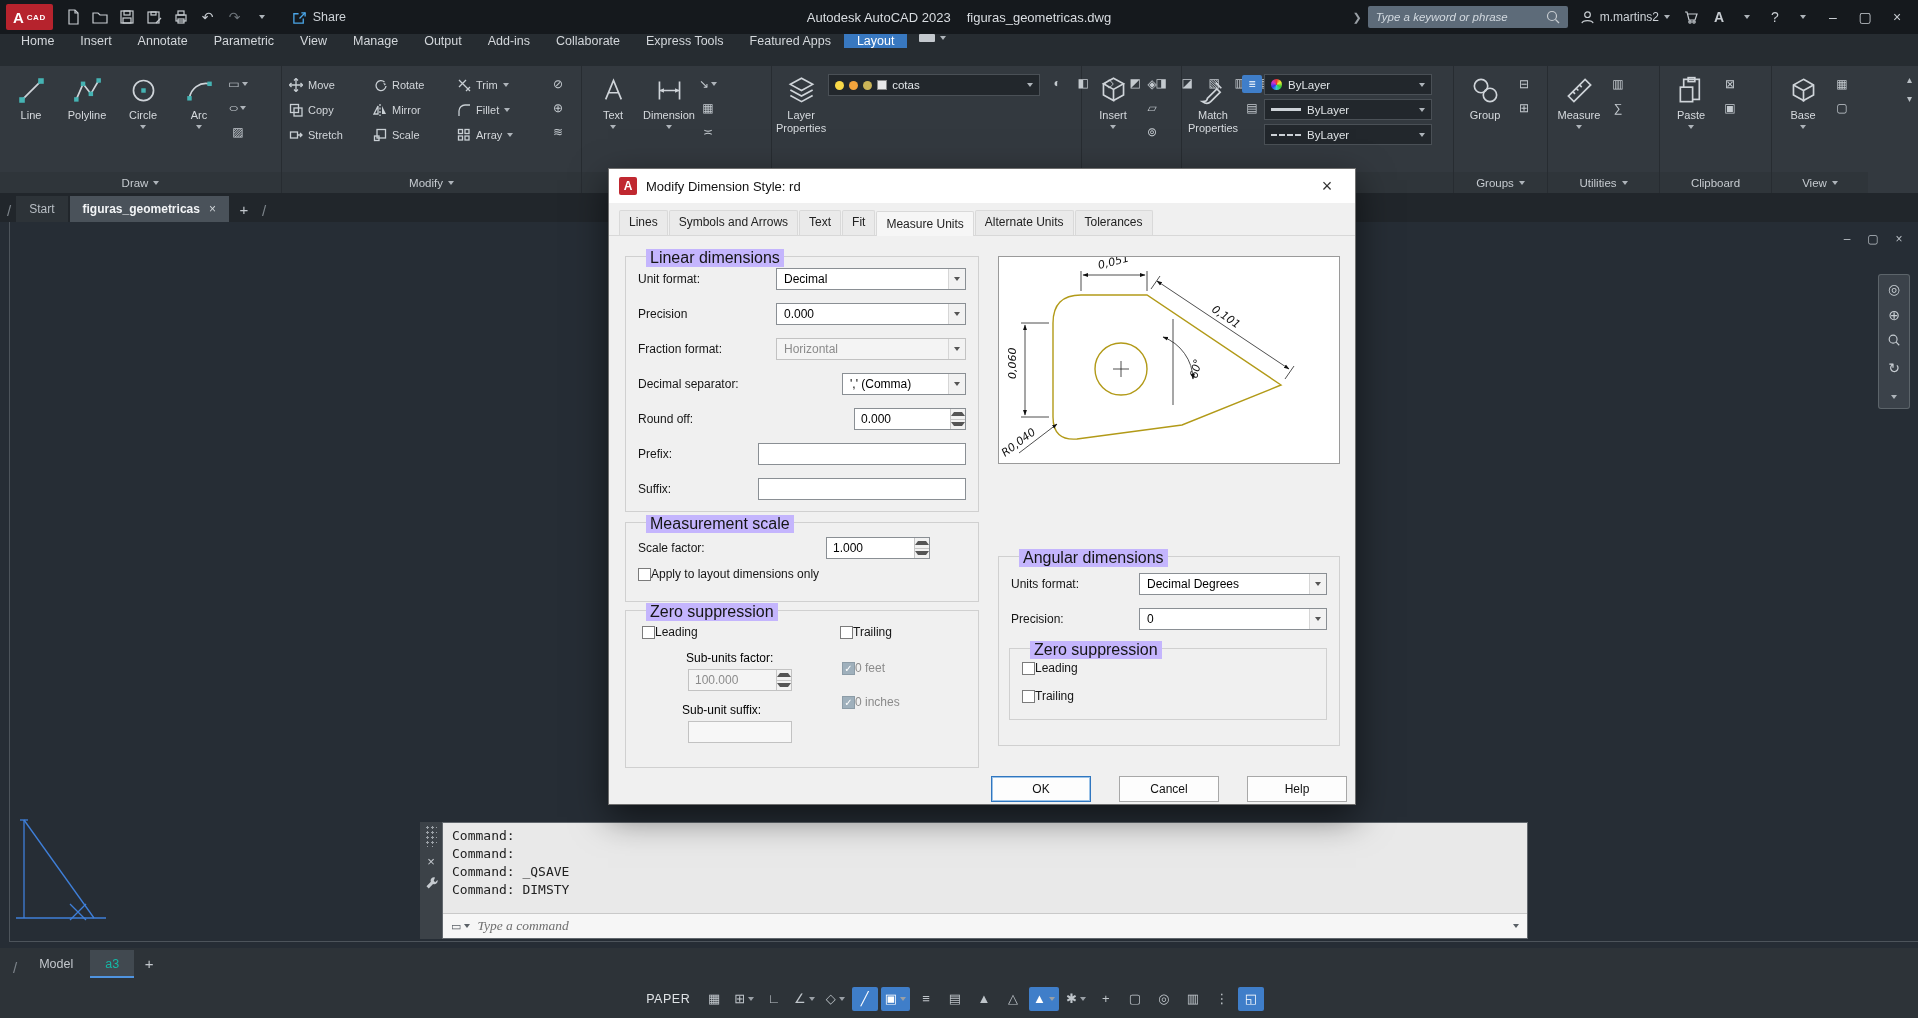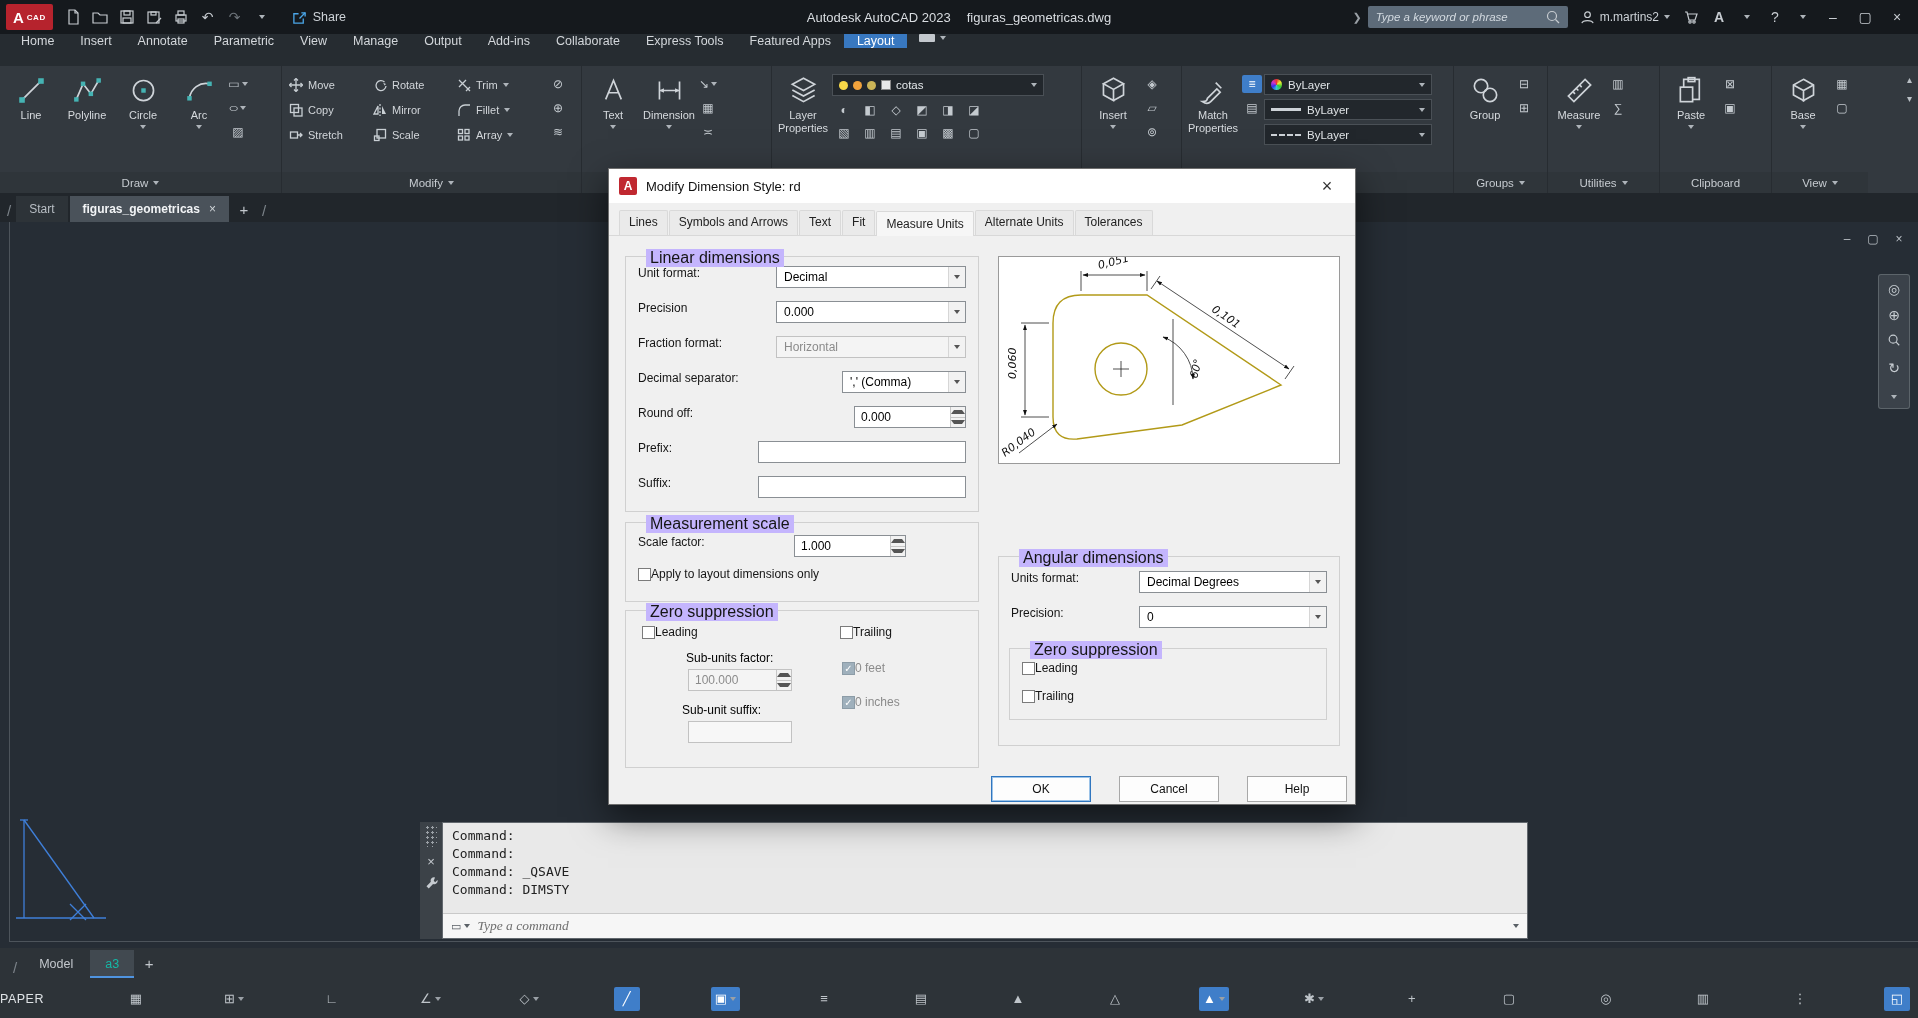--- a/index.html
+++ b/index.html
@@ -44,21 +44,21 @@
 .bigbtn .icon svg{width:29px;height:29px;stroke:#cfd4d9;fill:none;stroke-width:1.5}
 .pt{fill:#45b3b3;stroke:none}
 .blabel{font-size:11px;color:#d6dade;text-align:center;line-height:1.15}
 .mini-col{display:flex;flex-direction:column;gap:6px;padding-top:6px}
 .mini{min-width:20px;height:18px;display:inline-flex;align-items:center;justify-content:center;gap:2px;color:#c4cacf;font-size:12px}
 .mini.active{background:#3f7ec9;color:#fff;border-radius:2px}
 .ell{display:inline-block;transform:scaleX(1.45)}
 .mod-grid{display:grid;grid-template-columns:84px 84px 92px;align-content:start;padding-top:6px;row-gap:5px}
 .smallbtn{display:flex;align-items:center;gap:5px;font-size:11px;color:#d2d6da;padding:0 3px;height:20px;white-space:nowrap}
 .smallbtn svg{width:14px;height:14px;stroke:#c9cfd4;fill:none;stroke-width:1.3;flex:0 0 auto}
-.layers-right{display:flex;flex-direction:column;gap:5px;padding-top:5px}
+.layers-right{display:flex;flex-direction:row;gap:5px;padding-top:5px}
 .layer-combo{display:flex;align-items:center;gap:5px;width:212px;height:22px;background:#22272c;border:1px solid #4a5056;padding:0 6px;font-size:11.5px;color:#e4e8eb}
 .dot{width:9px;height:9px;border-radius:50%;display:inline-block}
 .swatch{width:10px;height:10px;background:#e8e8e8;border:1px solid #888;display:inline-block}
 .combo-val{flex:1}
 .icon-row{display:flex;gap:6px;padding-left:2px}
 .props-right{display:flex;flex-direction:column;gap:4px;padding-top:5px}
 .prop-combo{display:flex;align-items:center;gap:6px;width:168px;height:21px;background:#22272c;border:1px solid #4a5056;padding:0 6px;font-size:11.5px;color:#dfe3e6}
 .wheel{width:11px;height:11px;border-radius:50%;background:conic-gradient(#e33,#ee3,#3c3,#3cc,#33e,#c3c,#e33)}
 .lw{width:30px;height:3px;background:#cdd2d7}
 .lt{width:30px;height:0;border-top:2px dashed #cdd2d7}
@@ -91,39 +91,39 @@
 .cmd-input-row{height:25px;background:#f6f6f6;border-top:1px solid #c9c9c9;display:flex;align-items:center;padding:0 8px;gap:7px}
 .cmd-mini{display:flex;align-items:center;gap:3px;color:#5a6066;font-size:11px}
 .cmd-mini .caret{border-top-color:#5a6066}
 .cmd-input{flex:1;border:none;outline:none;background:transparent;font-family:Liberation Serif, serif;font-size:13.5px;font-style:italic;color:#333}
 .cmd-input::placeholder{color:#6e6e6e;font-style:italic}
 
 
 .layout-bar{height:31px;background:#2d3338;display:flex;align-items:center;padding-left:8px;gap:2px;flex:0 0 auto;font-size:12.5px}
 .ltab{padding:7px 15px;color:#c3c8cd}
 .ltab.active{background:#414950;color:#14b8a6;box-shadow:inset 0 -2px 0 #4f94e0}
-.statusbar{height:39px;background:#2d3338;display:flex;align-items:center;justify-content:space-between;padding-right:8px;gap:3px;flex:0 0 auto}
+.statusbar{height:39px;background:#2d3338;display:flex;align-items:center;justify-content:center;padding-right:8px;gap:3px;flex:0 0 auto}
 .space-label{font-size:12.5px;color:#dfe3e6;letter-spacing:.5px;margin-right:8px}
 .sbi{min-width:26px;height:24px;display:inline-flex;align-items:center;justify-content:center;color:#bfc5ca;font-size:13px;padding:0 4px;gap:3px;border-radius:2px}
 .sbi.active{background:#3f7ec9;color:#fff}
 .sbi .caret{border-top-color:#9aa0a6}
 
 
 .dialog{position:absolute;left:608px;top:168px;width:748px;height:637px;background:#f0f0f0;border:1px solid #6e6e6e;box-shadow:0 12px 34px rgba(0,0,0,.55);color:#000;font-size:12px;display:flex;flex-direction:column;z-index:60}
 .dlg-title{height:34px;background:#ffffff;display:flex;align-items:center;padding:0 10px;gap:9px;flex:0 0 auto}
 .dlg-badge{width:18px;height:18px;background:#c02830;color:#fff;font-weight:bold;font-size:12px;display:flex;align-items:center;justify-content:center;border-radius:2px}
 .dlg-title-text{font-size:13px;color:#111}
 .dlg-close{margin-left:auto;width:36px;height:100%;display:flex;align-items:center;justify-content:center;font-size:18px;color:#333}
 .dtabs{display:flex;padding:7px 10px 0;background:#f0f0f0;border-bottom:1px solid #d8d8d8;gap:1px;flex:0 0 auto}
 .dtab{padding:4px 9px 5px;border:1px solid #d9d9d9;border-bottom:none;background:#eaeaea;font-size:12px;border-radius:2px 2px 0 0;color:#222}
 .dtab.active{background:#f6f6f6;position:relative;top:1px;padding-top:5px}
 .dlg-body{flex:1;position:relative;background:#f0f0f0}
 .group{position:absolute;border:1px solid #d0d0d0}
 .legend{position:absolute;top:-8px;left:20px;background:#c4b5fd;padding:0 4px;font-size:16px;color:#151515;white-space:nowrap}
-.drow{display:flex;height:26px;margin:9px 12px 0}
+.drow{display:flex;align-items:center;height:26px;margin:9px 12px 0}
 .drow .lbl{flex:1;font-size:12px;color:#151515}
 .select{display:inline-flex;align-items:center;height:22px;background:#fff;border:1px solid #8a8f94;font-size:12px}
 .select .val{flex:1;padding-left:7px;white-space:nowrap;overflow:hidden}
 .select .sc{width:17px;height:100%;display:flex;align-items:center;justify-content:center;border-left:1px solid #d6d6d6;background:#f2f2f2}
 .select.disabled{background:#f4f4f4;border-color:#c2c2c2}
 .select.disabled .val{color:#8b8b8b}
 .spin{display:inline-flex;height:22px;border:1px solid #8a8f94;background:#fff;font-size:12px}
 .spin .val{flex:1;padding:0 6px;display:flex;align-items:center}
 .spin-btns{width:15px;display:flex;flex-direction:column;border-left:1px solid #c6c6c6}
 .spin-btns span{flex:1;display:flex;align-items:center;justify-content:center;background:#f2f2f2}
@@ -822,21 +822,21 @@
         <div class="drow">
             <span class="lbl" style="flex:0 0 120px">Suffix:</span>
           <input class="tinput" style="width: 210px;">
           </div>
       </div>
 
       <div class="group" style="left:16px;top:286px;width:354px;height:80px">
         <span class="legend">Measurement scale</span>
         <div class="drow" style="margin-top:12px">
             <span class="lbl">Scale factor:</span>
-          <span class="spin" style="width:112px;margin-right:60px">
+          <span class="spin" style="width:104px;margin-right:36px">
               <span class="val">1.000</span>
               <span class="spin-btns">
                 <span>
                   <span class="tri-up"></span>
                 </span>
                 <span>
                   <span class="tri-dn"></span>
                 </span>
               </span>
             </span>

